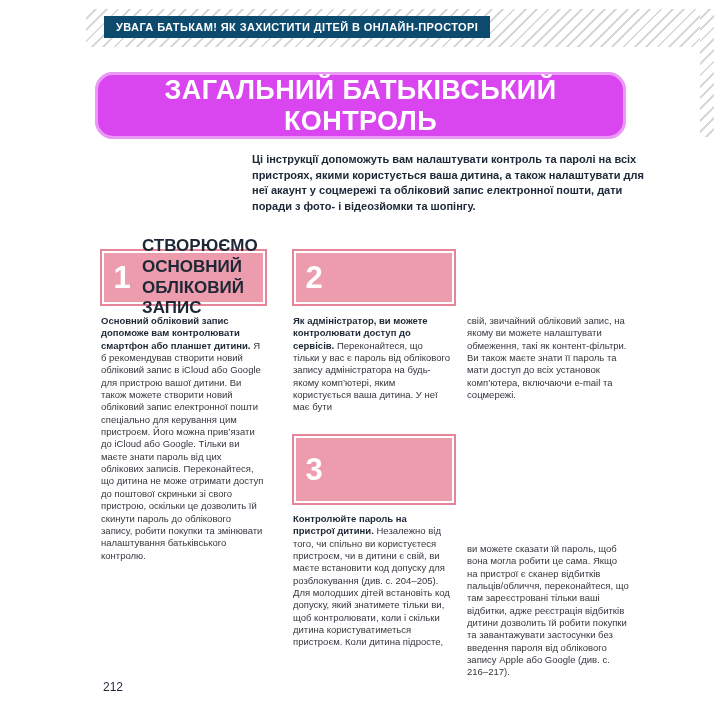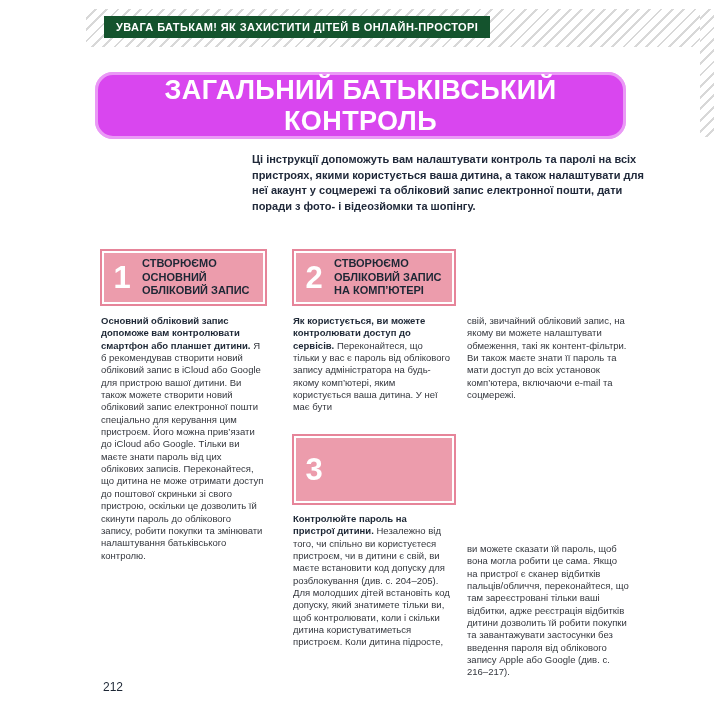--- a/index.html
+++ b/index.html
@@ -4,39 +4,39 @@
 <style>
   * { margin:0; padding:0; box-sizing:border-box; }
   html,body { width:720px; height:720px; background:#ffffff; }
   body { font-family:"Liberation Sans","DejaVu Sans",sans-serif; }
   .page { position:relative; width:720px; height:720px; background:#ffffff; overflow:hidden; }
 
   .stripes { background: repeating-linear-gradient(135deg, #ffffff 0 6px, #d8d8d8 6px 8px); }
   .top-band { position:absolute; left:86px; top:9px; width:628px; height:38px; }
   .right-band { position:absolute; left:700px; top:9px; width:14px; height:128px; }
 
-  .badge { position:absolute; left:104px; top:16px; background:#14532d; color:#ffffff;
+  .badge { position:absolute; left:104px; top:16px; background:#0c4a6e; color:#ffffff;
            font-weight:bold; font-size:11px; letter-spacing:.4px; padding:5px 12px;
            white-space:nowrap; }
 
   .banner { position:absolute; left:95px; top:72px; width:531px; height:67px;
             background:#d946ef; border-radius:18px; display:flex; align-items:center;
             justify-content:center; color:#ffffff; font-weight:bold; font-size:27px;
             letter-spacing:.4px; box-shadow: inset 0 0 0 3px rgba(255,255,255,.45);
             text-align:center; }
 
   .intro { position:absolute; left:252px; top:152px; width:392px; font-size:11px;
            font-weight:bold; color:#20293a; line-height:1.42; }
 
   .sec-header { position:absolute; background:#ec9cac; border:2px solid #e68499;
                 box-shadow: inset 0 0 0 2px #ffffff; display:flex; align-items:center;
                 padding:7px 8px; gap:8px; }
   .sec-num { font-size:31px; font-weight:bold; color:#ffffff; line-height:.9;
              flex:0 0 auto; width:24px; text-align:center; }
-  .sec-title { font-size:11px; font-weight:bold; color:#1d2735; line-height:1.22; }
+  .sec-title { font-size:17px; font-weight:bold; color:#1d2735; line-height:1.22; }
 
   .h1 { left:100px; top:249px; width:167px; height:57px; }
   .h2 { left:292px; top:249px; width:164px; height:57px; }
   .h3 { left:292px; top:434px; width:164px; height:71px; }
 
   .body-text { position:absolute; font-size:9.5px; line-height:1.3; color:#33363d; }
   .body-text b { color:#1d2735; }
   .b1  { left:101px; top:315px; width:163px; }
   .b2a { left:293px; top:315px; width:158px; }
   .b2b { left:467px; top:315px; width:162px; }
@@ -66,24 +66,23 @@
     <span class="sec-num">1</span>
     <span class="sec-title">СТВОРЮЄМО ОСНОВНИЙ ОБЛІКОВИЙ ЗАПИС</span>
   </div>
   <div class="body-text b1">
     <b>Основний обліковий запис допоможе вам контролювати смартфон або планшет дитини.</b>
     <span>Я б рекомендував створити новий обліковий запис в iCloud або Google для пристрою вашої дитини. Ви також можете створити новий обліковий запис електронної пошти спеціально для керування цим пристроєм. Його можна прив’язати до iCloud або Google. Тільки ви маєте знати пароль від цих облікових записів. Переконайтеся, що дитина не може отримати доступ до поштової скриньки зі свого пристрою, оскільки це дозволить їй скинути пароль до облікового запису, робити покупки та змінювати налаштування батьківського контролю.</span>
   </div>
 
   <div class="sec-header h2">
     <span class="sec-num">2</span>
-    <span class="sec-title">СТВОРЮЄМО ОБЛІКОВИЙ ЗАПИС НА КОМП’ЮТЕРІ</span>
   </div>
   <div class="body-text b2a">
-    <b>Як користується, ви можете контролювати доступ до сервісів.</b>
+    <b>Як адміністратор, ви можете контролювати доступ до сервісів.</b>
     <span>Переконайтеся, що тільки у вас є пароль від облікового запису адміністратора на будь-якому комп’ютері, яким користується ваша дитина. У неї має бути</span>
   </div>
   <div class="body-text b2b">
     <span>свій, звичайний обліковий запис, на якому ви можете налаштувати обмеження, такі як контент-фільтри. Ви також маєте знати її пароль та мати доступ до всіх установок комп’ютера, включаючи e-mail та соцмережі.</span>
   </div>
 
   <div class="sec-header h3">
     <span class="sec-num">3</span>
   </div>
   <div class="body-text b3a">

